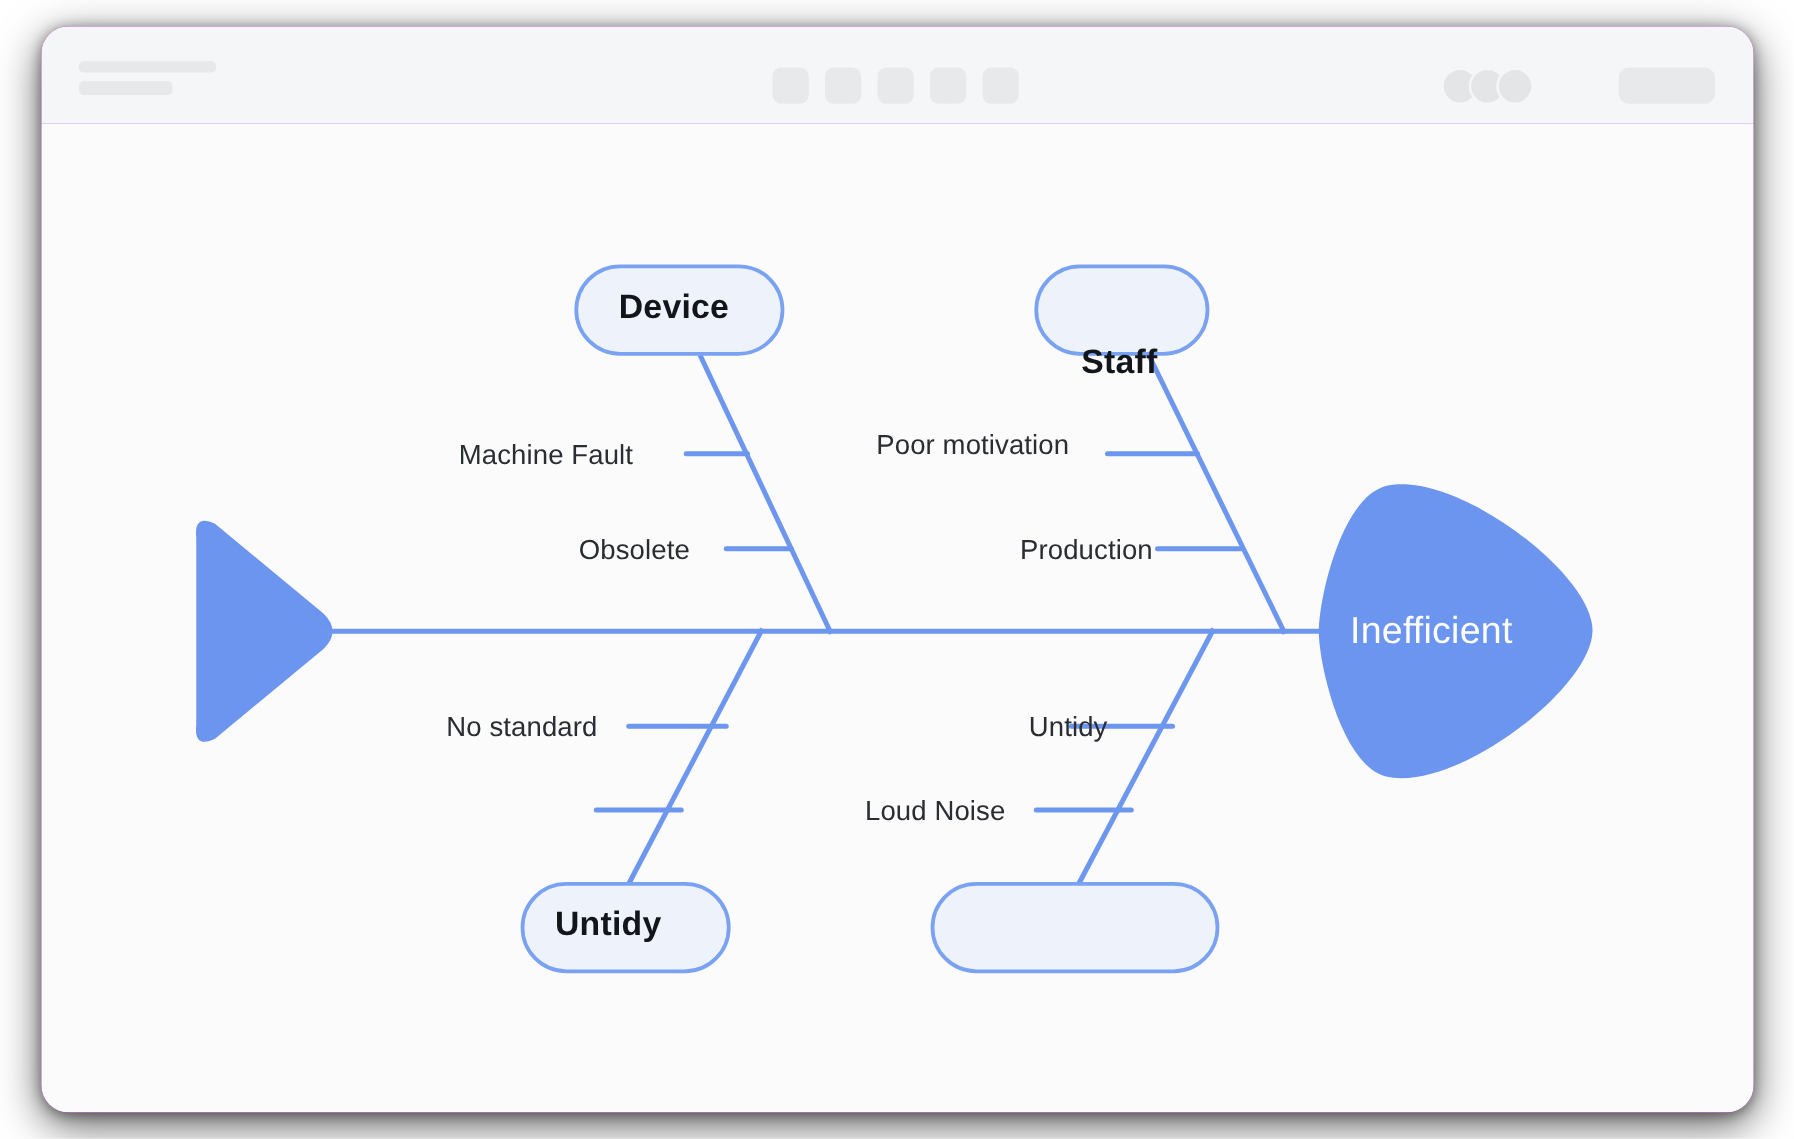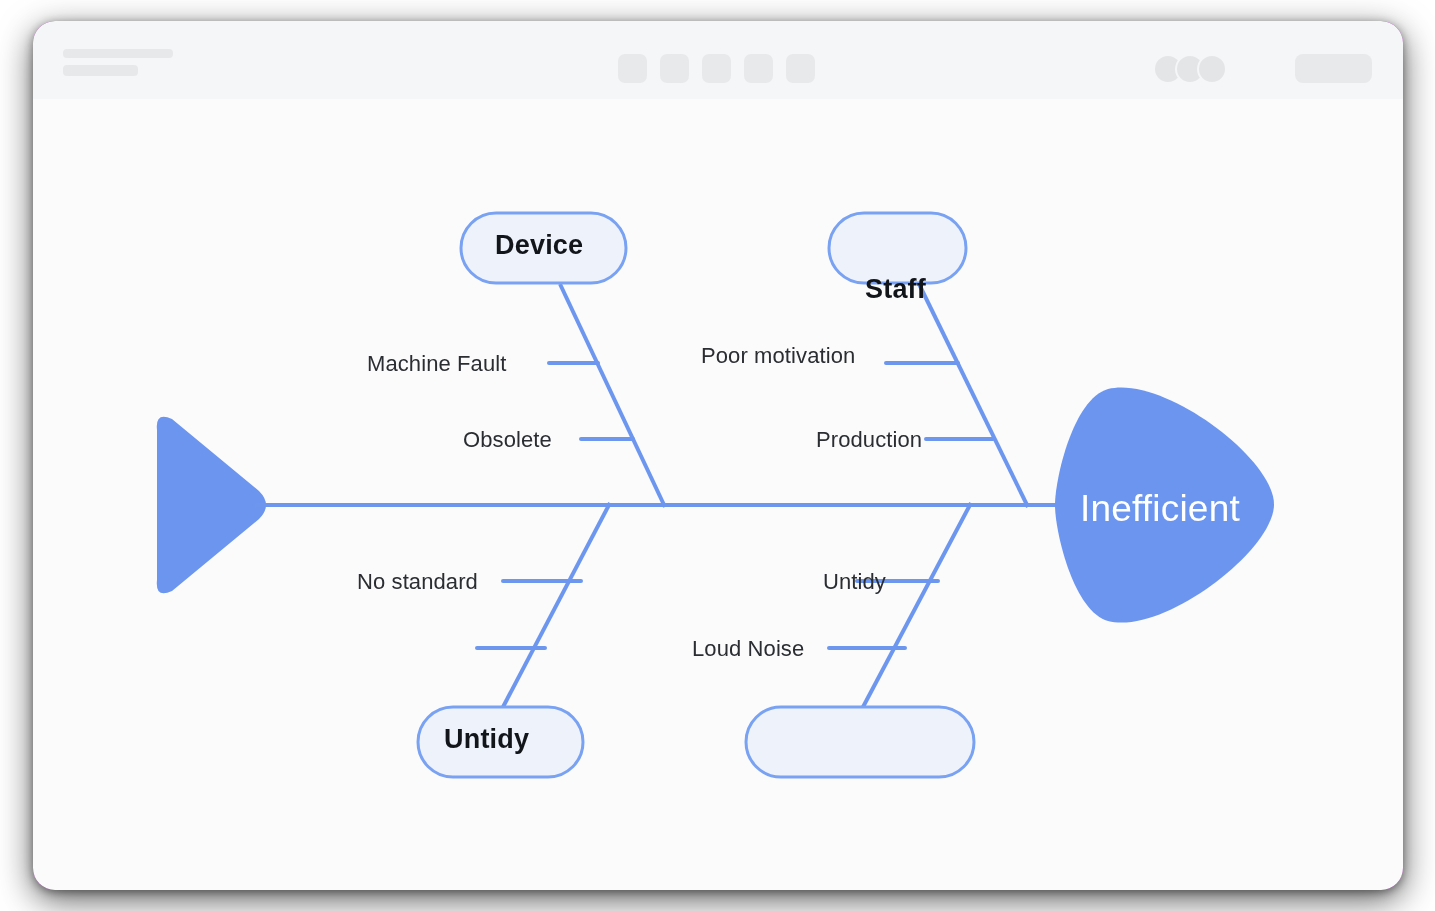--- a/index.html
+++ b/index.html
@@ -47,21 +47,21 @@
   .lbl{
     position:absolute;color:#2a2d31;font-size:22px;white-space:nowrap;
     letter-spacing:.1px;
   }
   .pill-text{
     position:absolute;white-space:nowrap;color:#12151a;
     font-size:27px;font-weight:700;letter-spacing:.2px;
   }
   .head-text{
     position:absolute;white-space:nowrap;color:#ffffff;
-    font-size:37px;letter-spacing:.2px;
+    font-size:30px;letter-spacing:.2px;
   }
 </style>
 </head>
 <body>
 
 <div id="app">
   <div class="window">
 
     <div class="titlebar">
       <div class="ph ph-line1"></div>

